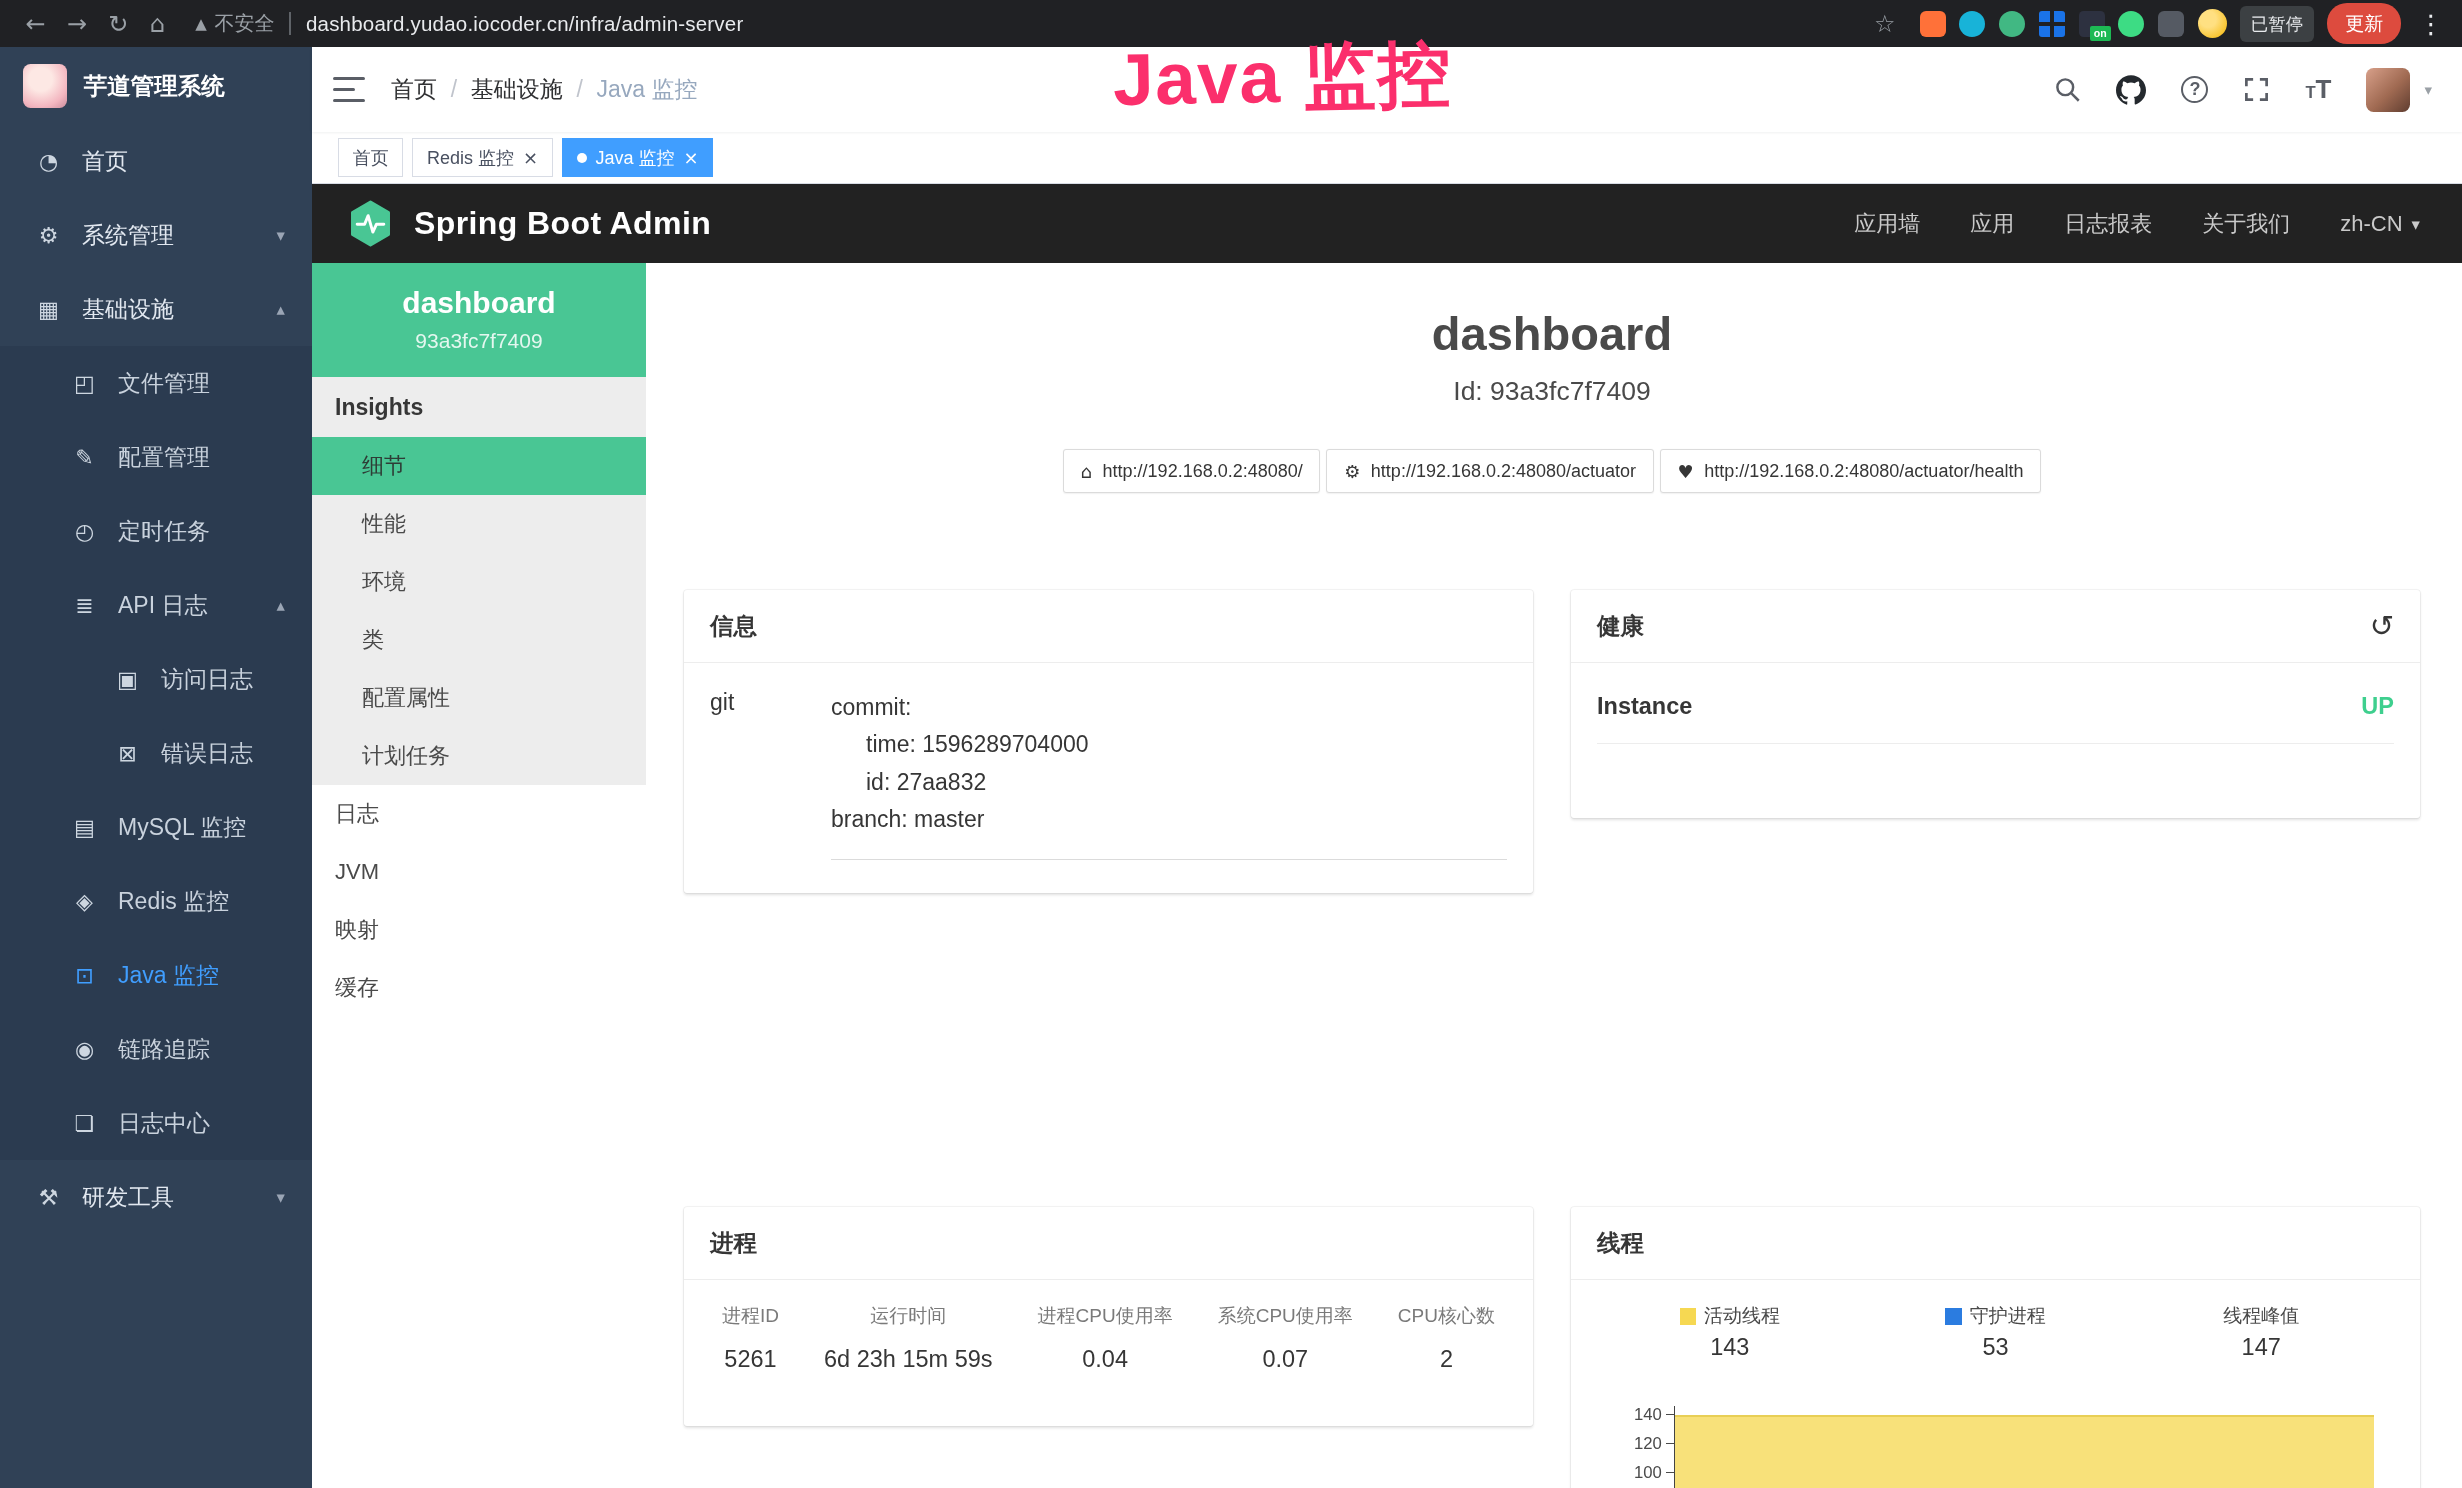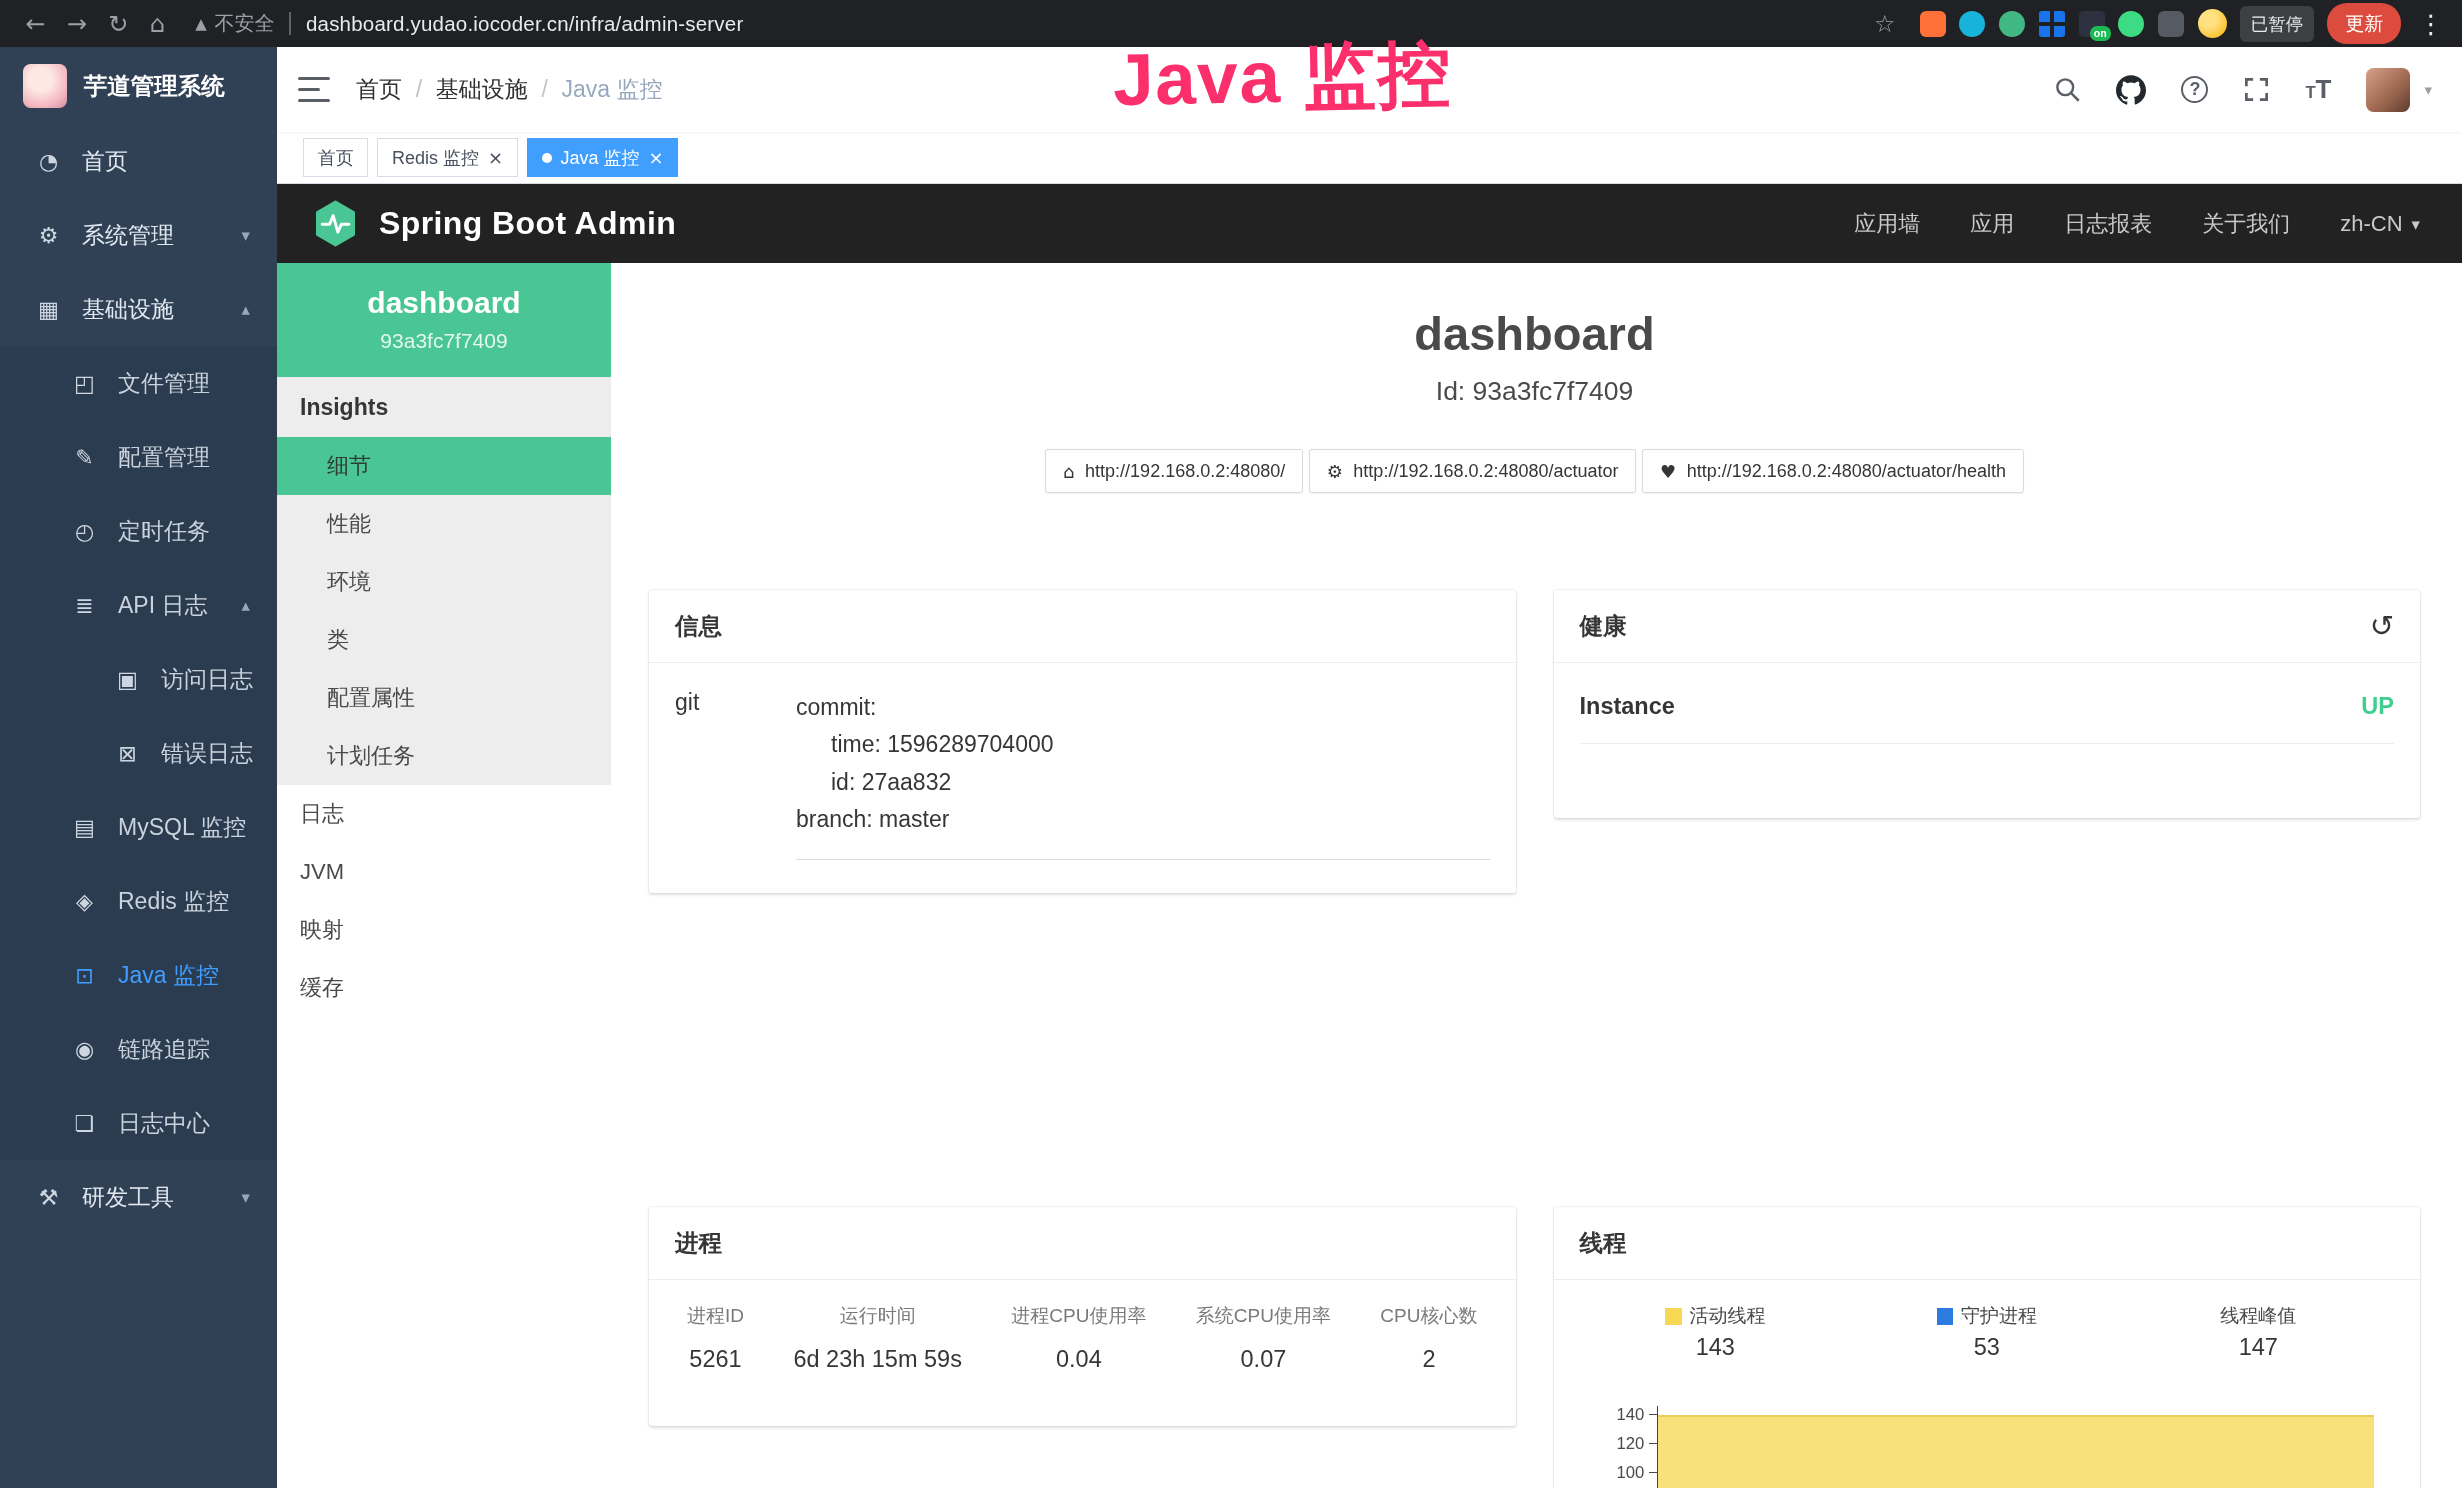--- a/index.html
+++ b/index.html
@@ -20,34 +20,34 @@
   .ext { width: 26px; height: 26px; display: inline-block; position: relative; }
   .ext1 { background: #ff7139; border-radius: 6px; }
   .ext2 { background: #18b3d8; border-radius: 50%; }
   .ext3 { background: #41b883; border-radius: 50%; }
   .ext4 { background:
       linear-gradient(to right, transparent 10.6px, #202124 10.6px 15px, transparent 15px),
       linear-gradient(to bottom, transparent 10.6px, #202124 10.6px 15px, transparent 15px),
       #1a73e8; border-radius: 3px; }
   .ext5 { background: #2d3140; border-radius: 4.6px; }
   .onbadge { position: absolute; bottom: -4.6px; right: -6px; background: #1db954; color: #fff;
-             font-size: 10.6px; line-height: 1; padding: 2.3px 3.8px; border-radius: 7px; font-style: normal; font-weight: 700; }
+             font-size: 10.6px; line-height: 1; padding: 2.3px 3.8px; border-radius: 2px; font-style: normal; font-weight: 700; }
   .ext6 { background: #3ddc84; border-radius: 50%; }
   .ext7 { background: #555a63; border-radius: 6px; }
   .emoji { width: 29px; height: 29px; border-radius: 50%;
            background: radial-gradient(circle at 35% 35%, #ffe082 30%, #f4b400 100%); display: inline-block; }
   .paused { background: #3c4043; color: #e8eaed; font-size: 17.4px; padding: 6px 10.6px; border-radius: 6px; white-space: nowrap; }
   .update-btn { background: #dd4b3e; color: #fff; font-size: 19px; padding: 7.6px 18px; border-radius: 20px; white-space: nowrap; }
   .dots { font-size: 26px; color: #e8eaed; margin: 0 3px; }
 
   
   .app { display: flex; height: 1442px; }
 
   
-  .nav-side { width: 277px; background: #304156; flex-shrink: 0; overflow: hidden; }
+  .nav-side { width: 312px; background: #304156; flex-shrink: 0; overflow: hidden; }
   .logo-row { height: 77px; display: flex; align-items: center; padding-left: 23px; gap: 16.7px; }
   .logo-img { width: 44px; height: 44px; border-radius: 7.6px;
               background: radial-gradient(circle at 40% 35%, #fde8e4 30%, #f3b6c0 70%, #c98b9b 100%); flex-shrink: 0; }
   .logo-title { color: #fff; font-size: 23.5px; font-weight: 700; white-space: nowrap; }
   .m-item { height: 74px; display: flex; align-items: center; padding-left: 35px; gap: 20px;
             color: #e2e8f0; font-size: 23px; cursor: pointer; }
   .m-item .m-icon { width: 27px; text-align: center; font-size: 22px; color: #cdd6e0; }
   .m-chevron { margin-left: auto; margin-right: 27px; font-size: 16.7px; color: #9aa5b5; }
   .submenu { background: #2b3b50; }
   .submenu .m-item { padding-left: 71px; color: #c9d2dd; }

